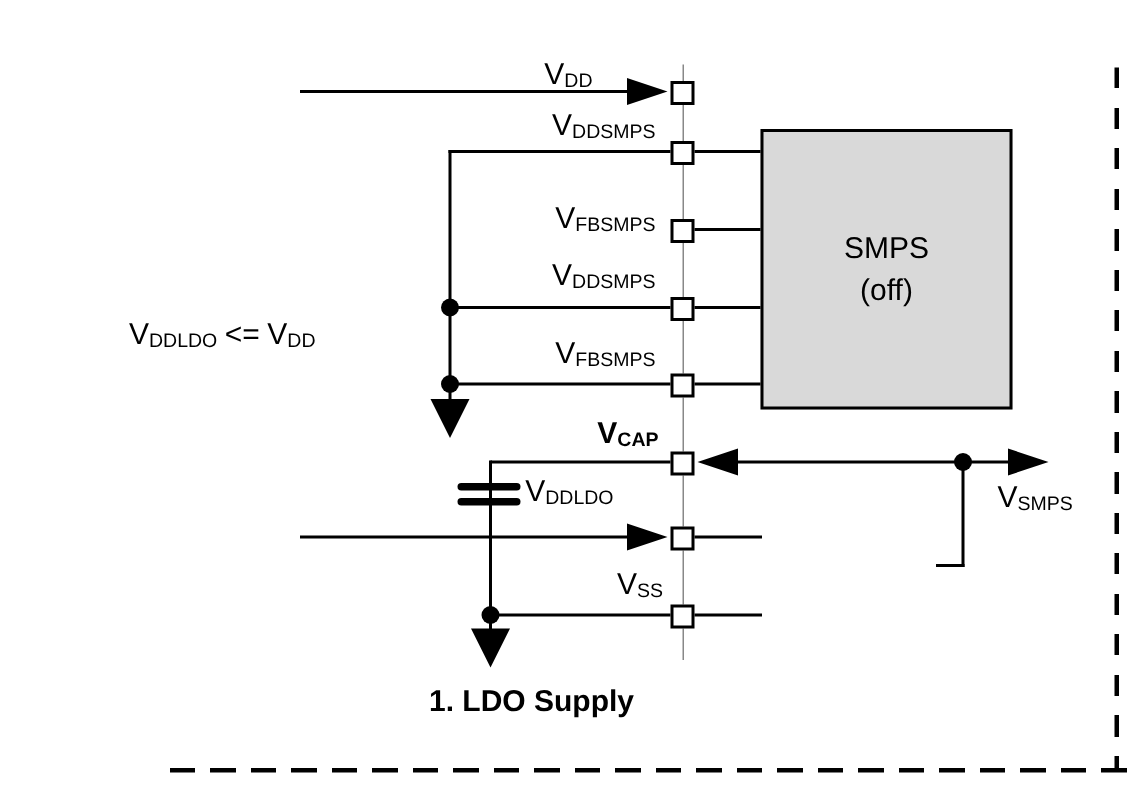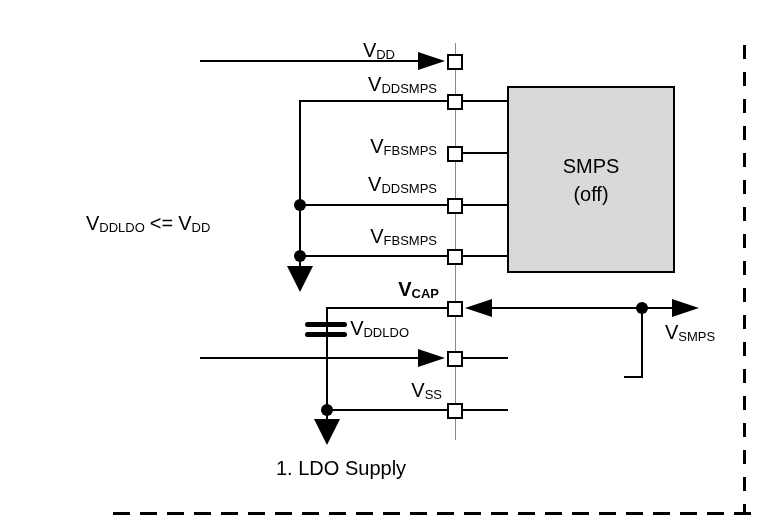--- a/index.html
+++ b/index.html
@@ -122,18 +122,18 @@
     <span>V</span><sub>SS</sub>
   </div>
   <div class="lbl" style="left:665px;top:322px;">
     <span>V</span><sub>SMPS</sub>
   </div>
 
   <div class="lbl" style="left:72px;top:213px;margin-left:14px;">
     <span>V</span><sub>DDLDO</sub><span class="op">&lt;=</span><span>V</span><sub>DD</sub>
   </div>
 
-  <div class="caption" style="left:276px;top:458px;">1. LDO Supply</div>
+  <div class="caption" style="left:286px;top:458px;font-weight:bold;">1. LDO Supply</div>
 
   <div class="dash-v" style="left:743px;top:45px;height:469px;"></div>
   <div class="dash-h" style="left:113px;top:512px;width:644px;"></div>
 
 </div>
 
 </body></html>

